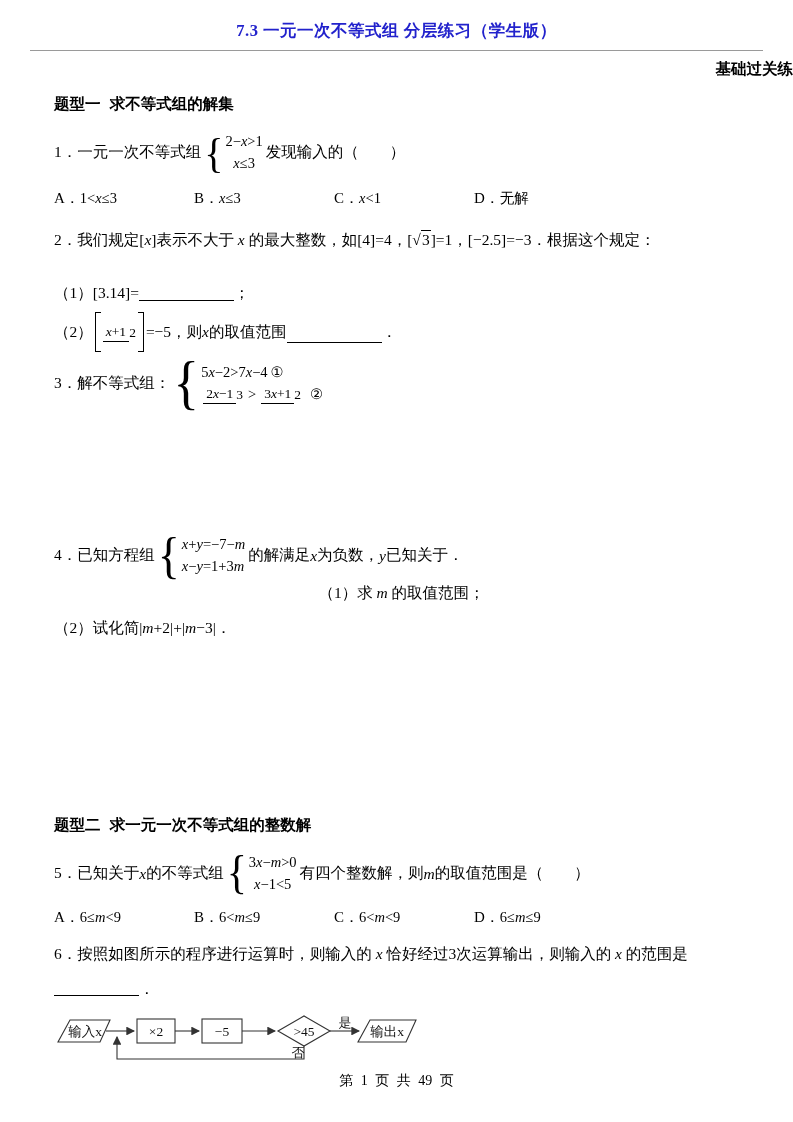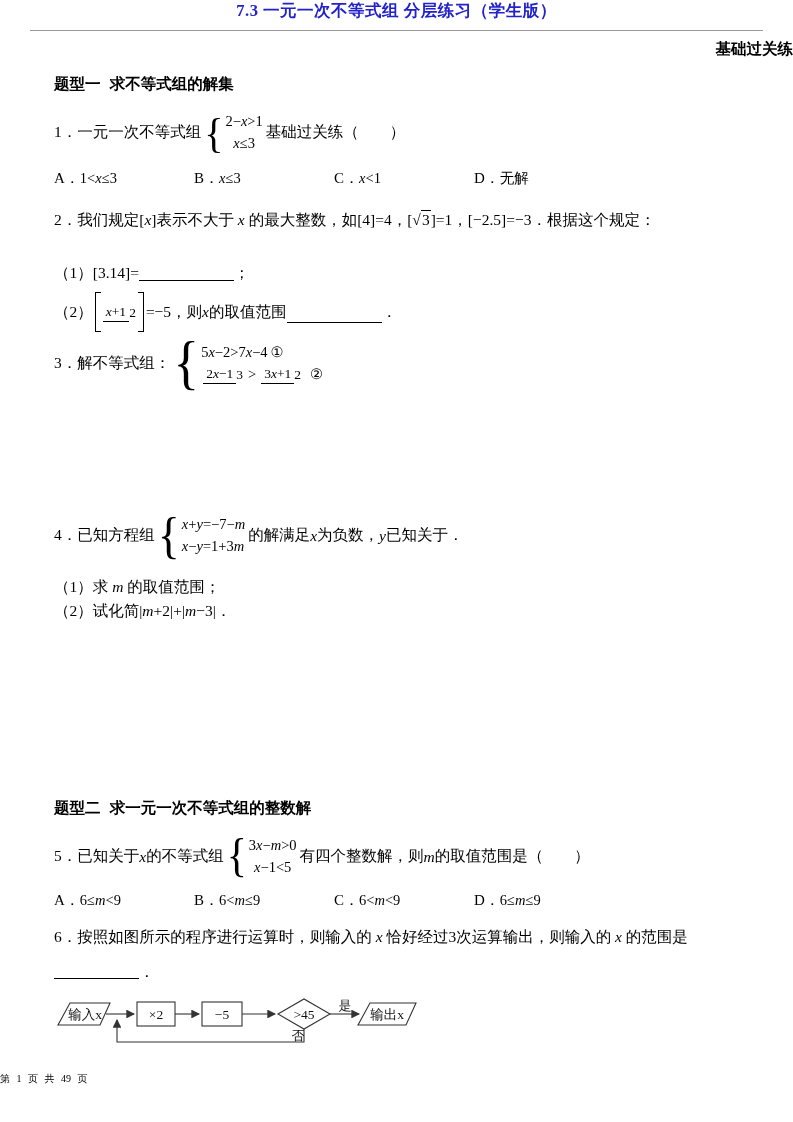--- a/index.html
+++ b/index.html
@@ -4,21 +4,21 @@
 <style>
   * { margin:0; padding:0; box-sizing:border-box; }
   html,body { background:#ffffff; }
   .page {
     position:relative; width:793px; height:1122px; margin:0 auto;
     background:#ffffff; color:#000;
     font-family:"Liberation Serif","DejaVu Serif",serif;
     font-size:15.5px; overflow:hidden;
   }
   .doc-title {
-    text-align:center;
+    padding-top:20px; text-align:center;
     font-size:16.5px; font-weight:bold; color:#2222cc; letter-spacing:0.5px;
   }
   .rule { border:none; border-top:1.5px solid #9a9a9a; margin:8px 30px 0 30px; }
   .section-header { text-align:right; font-weight:bold; font-size:15.5px; margin-top:8px; }
   .content { margin:0 44px 0 54px; }
   .topic-heading { font-weight:bold; font-size:15.5px; margin-top:14px;font-family:Liberation Mono, monospace; }
   .prob-row { display:flex; align-items:center; margin-top:16px; }
   .prob-para { margin-top:20px; line-height:1.5; }
   .sub-line { margin-top:31px; line-height:1.4; }
   .sub-flex { display:flex; align-items:center; margin-top:9px; }
@@ -42,21 +42,21 @@
   .tallexpr { display:inline-flex; align-items:center; vertical-align:middle; margin:0 2px; }
   .tbr { width:6px; height:40px; }
   .tbr.l { border:1.3px solid #000; border-right:none; }
   .tbr.r { border:1.3px solid #000; border-left:none; }
   .ineq-line { display:flex; align-items:center; gap:3px; }
   .spacer-a { height:126px; } .spacer-b { height:164px; }
   .p6-blank-line { margin-top:12px; }
   .flowchart { margin-top:8px; margin-left:2px; display:block; }
   .flowchart text { font-size:13.5px; fill:#111; font-family:"Liberation Serif","DejaVu Serif",serif; }
   .flowchart .small { font-size:13px; }
-  .footer { position:absolute; top:1072px; left:0; width:100%; text-align:left; font-size:10px; word-spacing:4px; }
+  .footer { position:absolute; top:1072px; left:0; width:100%; text-align:center; font-size:14px; word-spacing:4px; }
 </style>
 </head>
 <body>
 
 <div class="page">
 
   <div class="doc-title">7.3 一元一次不等式组 分层练习（学生版）</div>
   <hr class="rule">
   <div class="section-header">基础过关练</div>
 
@@ -67,21 +67,21 @@
     <div class="prob-row">
       <span>1．</span>
         <span>一元一次不等式组</span>
       <span class="sys">
         <span class="brace b40">{</span>
         <span class="sys-lines">
           <span class="m">2−<i>x</i>&gt;1</span>
           <span class="m"><i>x</i>≤3</span>
         </span>
       </span>
-      <span>基础过关练（　　）</span>
+      <span>发现输入的（　　）</span>
     </div>
     <div class="options">
       <span class="opt"><span>A．</span><span class="m ms">1&lt;<i>x</i>≤3</span></span>
       <span class="opt"><span>B．</span><span class="m ms"><i>x</i>≤3</span></span>
       <span class="opt"><span>C．</span><span class="m ms"><i>x</i>&lt;1</span></span>
       <span class="opt"><span>D．</span><span class="m ms">无解</span></span>
     </div>
 
     <div class="prob-para">
       <span>2．</span><span>我们规定</span><span class="m">[<i>x</i>]</span><span>表示不大于 </span><span class="m"><i>x</i></span><span> 的最大整数，如</span><span class="m">[4]=4</span><span>，</span><span class="m">[√</span><span class="m overline3">3</span><span class="m">]=1</span><span>，</span><span class="m">[−2.5]=−3</span><span>．根据这个规定：</span>
@@ -144,24 +144,24 @@
           <span class="m"><i>x</i>+<i>y</i>=−7−<i>m</i></span>
           <span class="m"><i>x</i>−<i>y</i>=1+3<i>m</i></span>
         </span>
       </span>
       <span>的解满足 </span>
         <span class="m"><i>x</i></span>
         <span> 为负数，</span>
         <span class="m"><i>y</i></span>
         <span> 已知关于．</span>
     </div>
-    <div class="sub-line" style="margin-top:18px;">
+    <div class="sub-line" style="margin-top:4px;text-align:center;">
       <span>（1）</span><span>求 </span><span class="m"><i>m</i></span><span> 的取值范围；</span>
     </div>
-    <div class="sub-line" style="margin-top:3px;">
+    <div class="sub-line" style="margin-top:14px;">
       <span>（2）</span><span>试化简</span><span class="m">|<i>m</i>+2|+|<i>m</i>−3|</span><span>．</span>
     </div>
 
     <div class="spacer-b"></div>
 
     <div class="topic-heading" style="margin-top:12px;">题型二 求一元一次不等式组的整数解</div>
 
     <div class="prob-row">
       <span>5．</span>
         <span>已知关于 </span>

